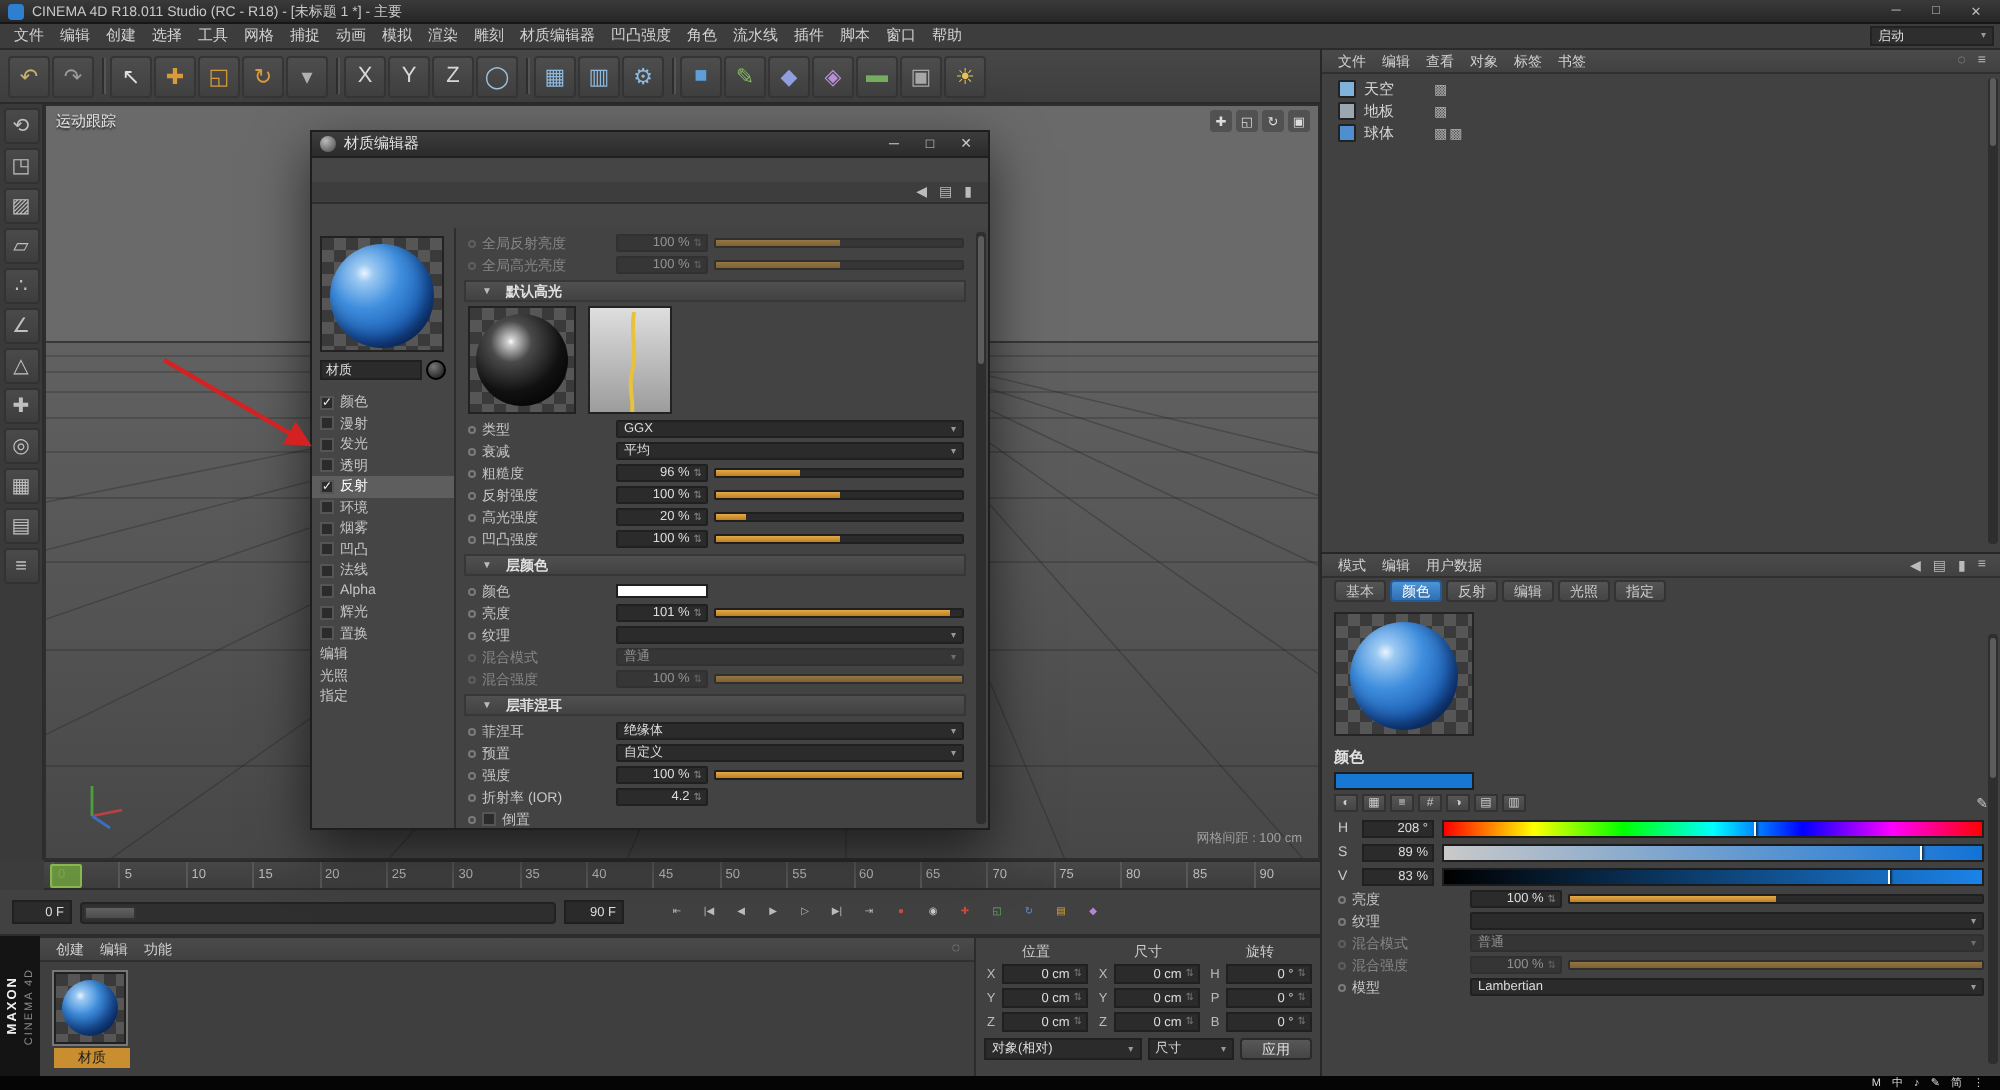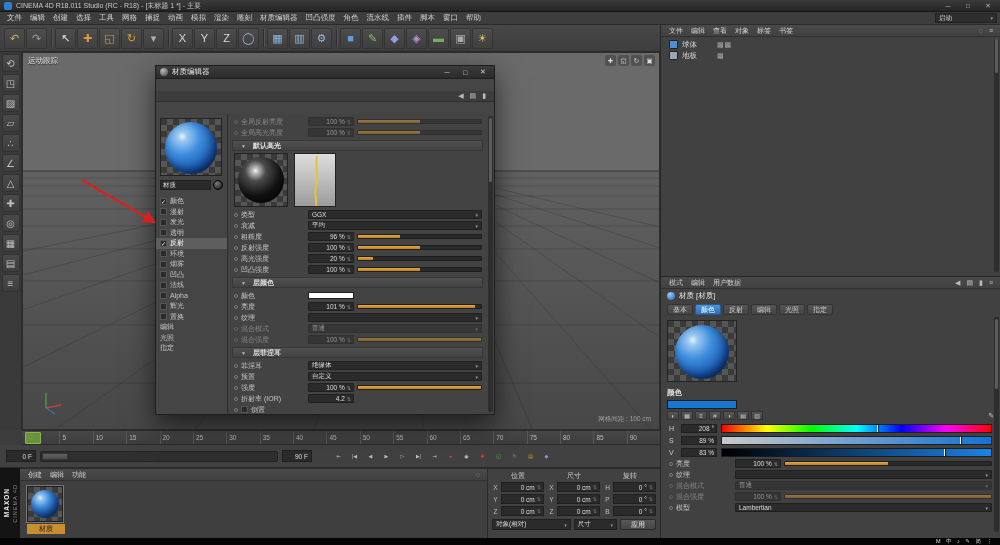--- a/index.html
+++ b/index.html
@@ -514,28 +514,33 @@
         <span class="mitem">书签</span>
       </div>
     <span class="spacer"></span>
     <div style="display:flex;">
         <span class="picon">◌</span>
         <span class="picon">≡</span>
       </div>
   </div>
   <div style="padding-top:2px;">
       <div class="omrow">
-      <span class="omicon" style="background: rgb(79, 143, 208);"></span>
-      <span>球体</span>
-      <span class="omtags">▩▩</span>
+      <span class="omicon" style="background: rgb(127, 179, 217);"></span>
+      <span>天空</span>
+      <span class="omtags">▩</span>
     </div>
       <div class="omrow">
       <span class="omicon" style="background: rgb(154, 167, 177);"></span>
       <span>地板</span>
       <span class="omtags">▩</span>
+    </div>
+      <div class="omrow">
+      <span class="omicon" style="background: rgb(79, 143, 208);"></span>
+      <span>球体</span>
+      <span class="omtags">▩▩</span>
     </div>
     </div>
   <div class="vscroll" style="top:14px;bottom:4px;">
     <span class="vthumb" style="top:0;height:34px;"></span>
   </div>
 </div>
 
 <div id="attrman">
   <div class="pmenu">
     <div style="display:flex;height:100%;align-items:center;">
@@ -543,24 +548,20 @@
         <span class="mitem">编辑</span>
         <span class="mitem">用户数据</span>
       </div>
     <span class="spacer"></span>
     <div style="display:flex;">
         <span class="picon">◀</span>
         <span class="picon">▤</span>
         <span class="picon">▮</span>
         <span class="picon">≡</span>
       </div>
-  </div>
-  <div class="amtitle">
-    <span class="amball"></span>
-    <span>材质 [材质]</span>
   </div>
   <div class="amtabs">
       <span class="atab">基本</span>
       <span class="atab sel">颜色</span>
       <span class="atab">反射</span>
       <span class="atab">编辑</span>
       <span class="atab">光照</span>
       <span class="atab">指定</span>
     </div>
   <div class="ampreview checker">

